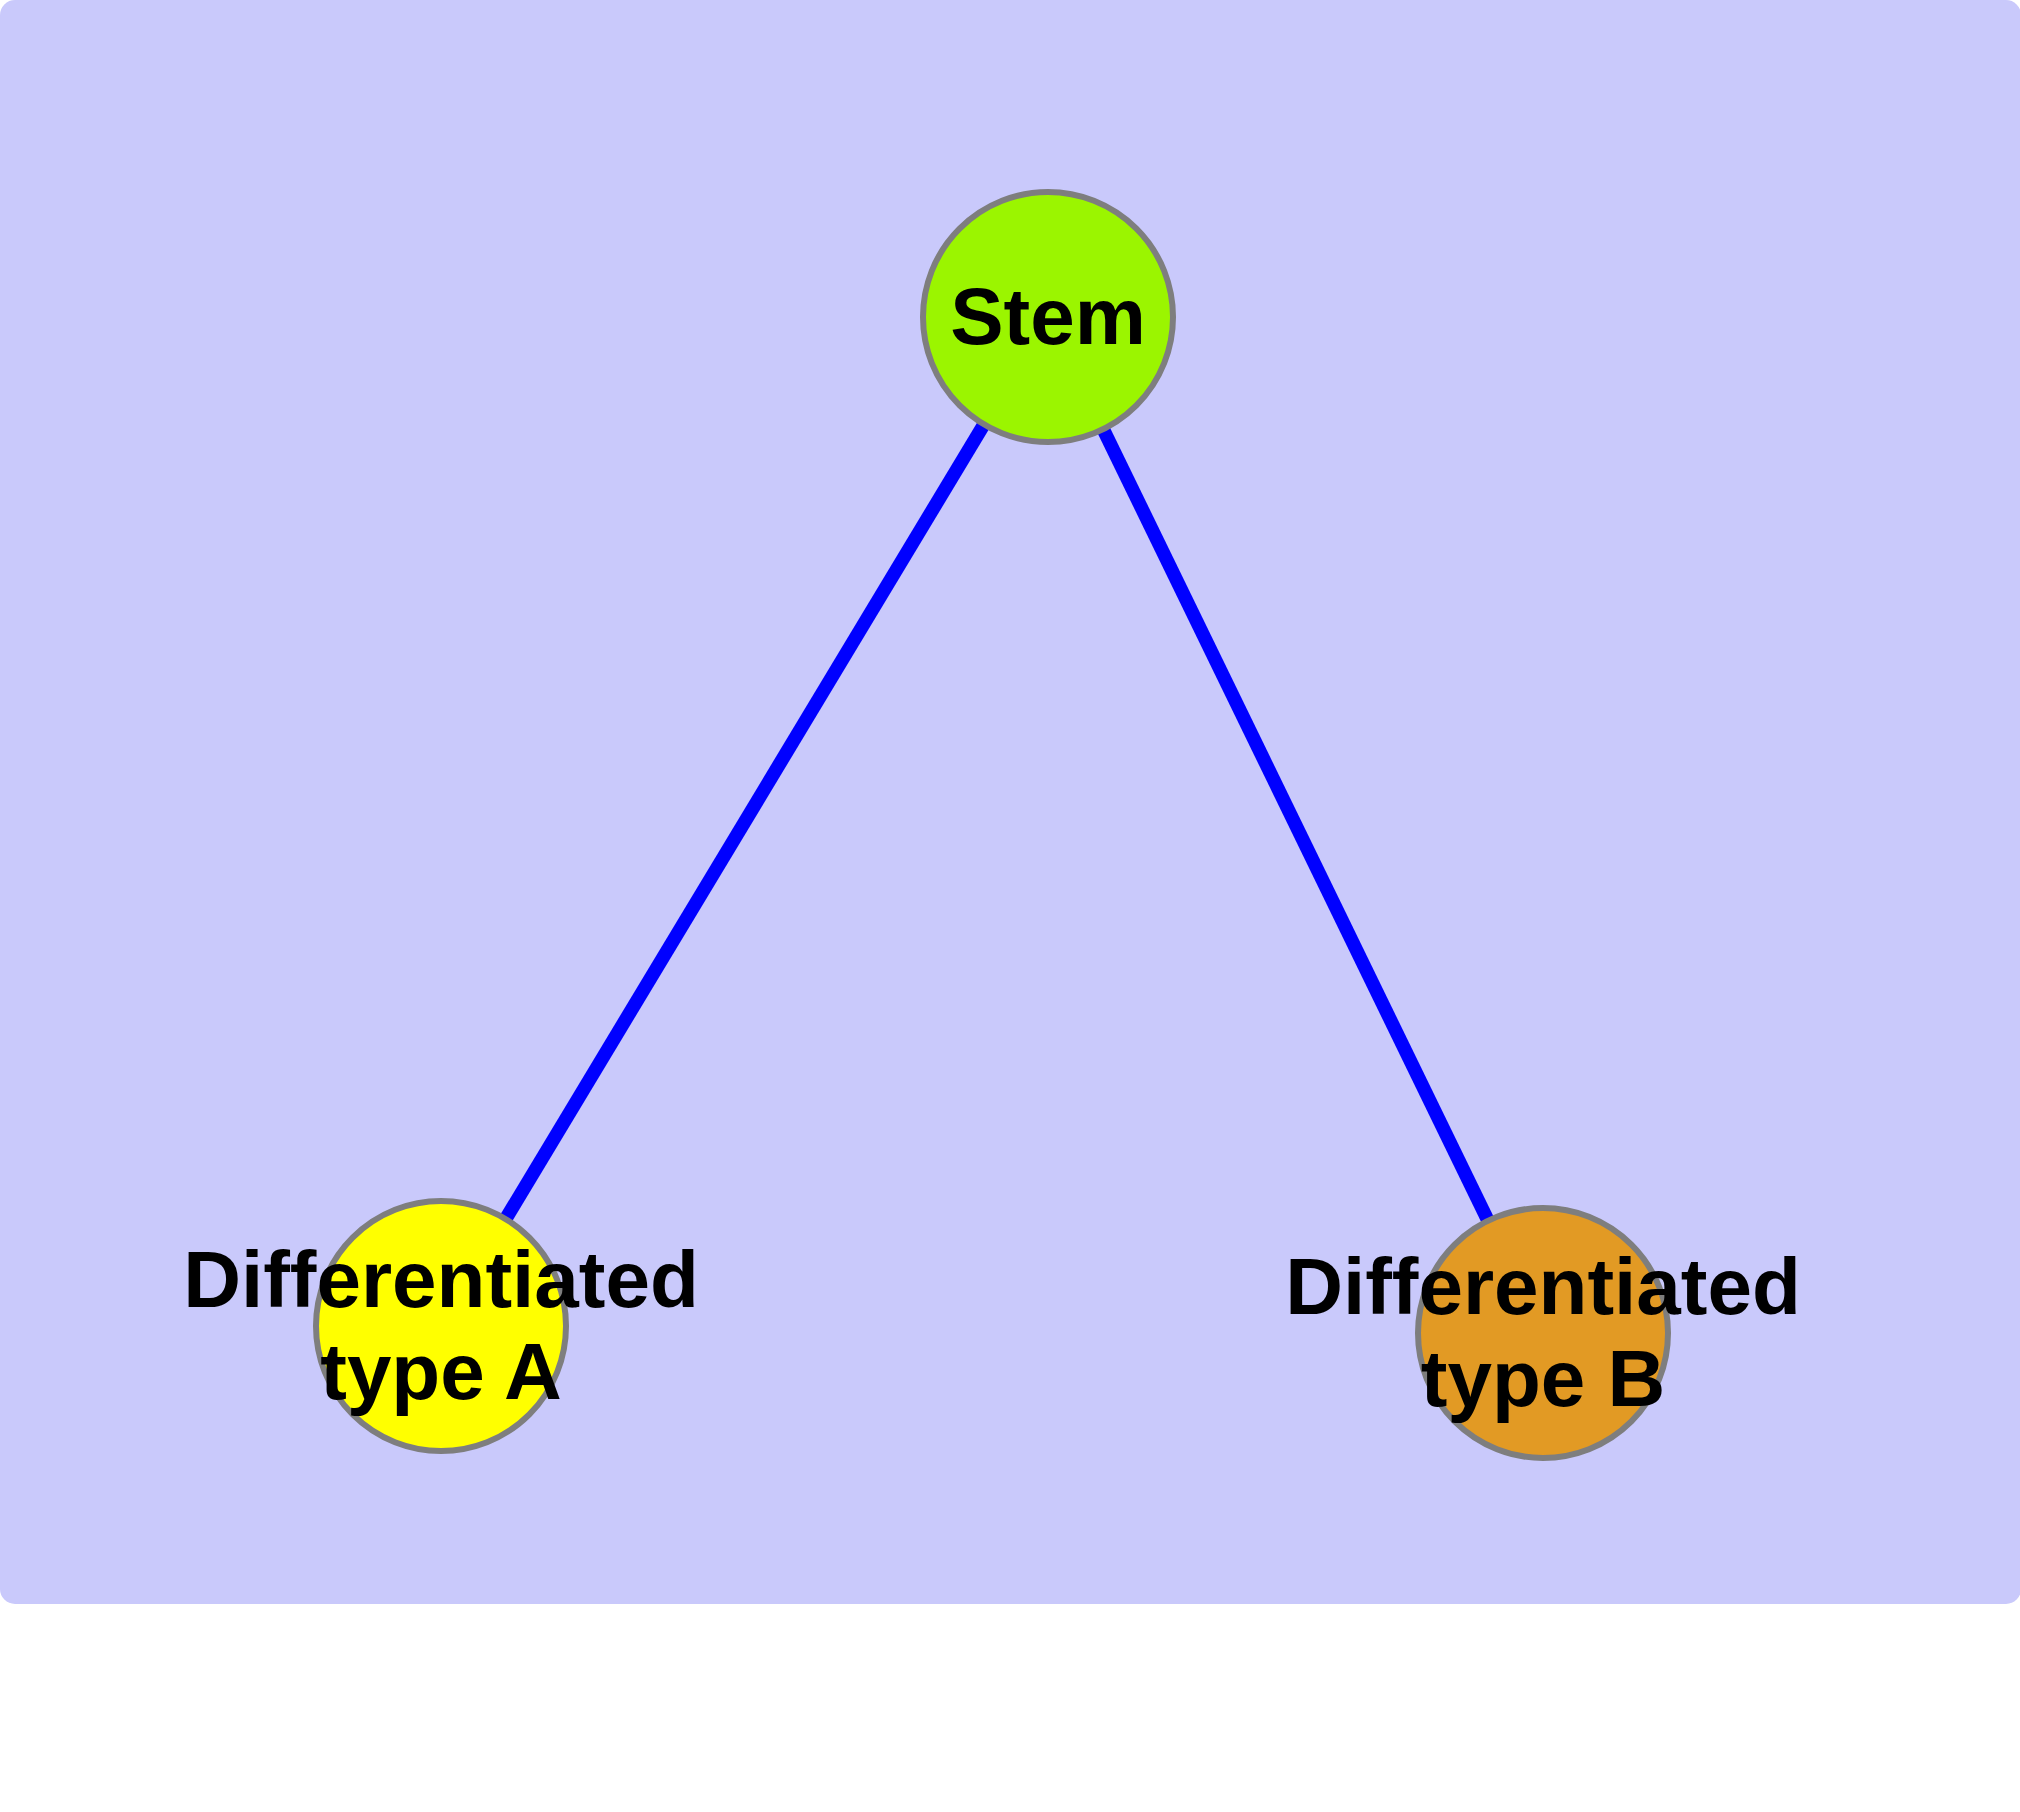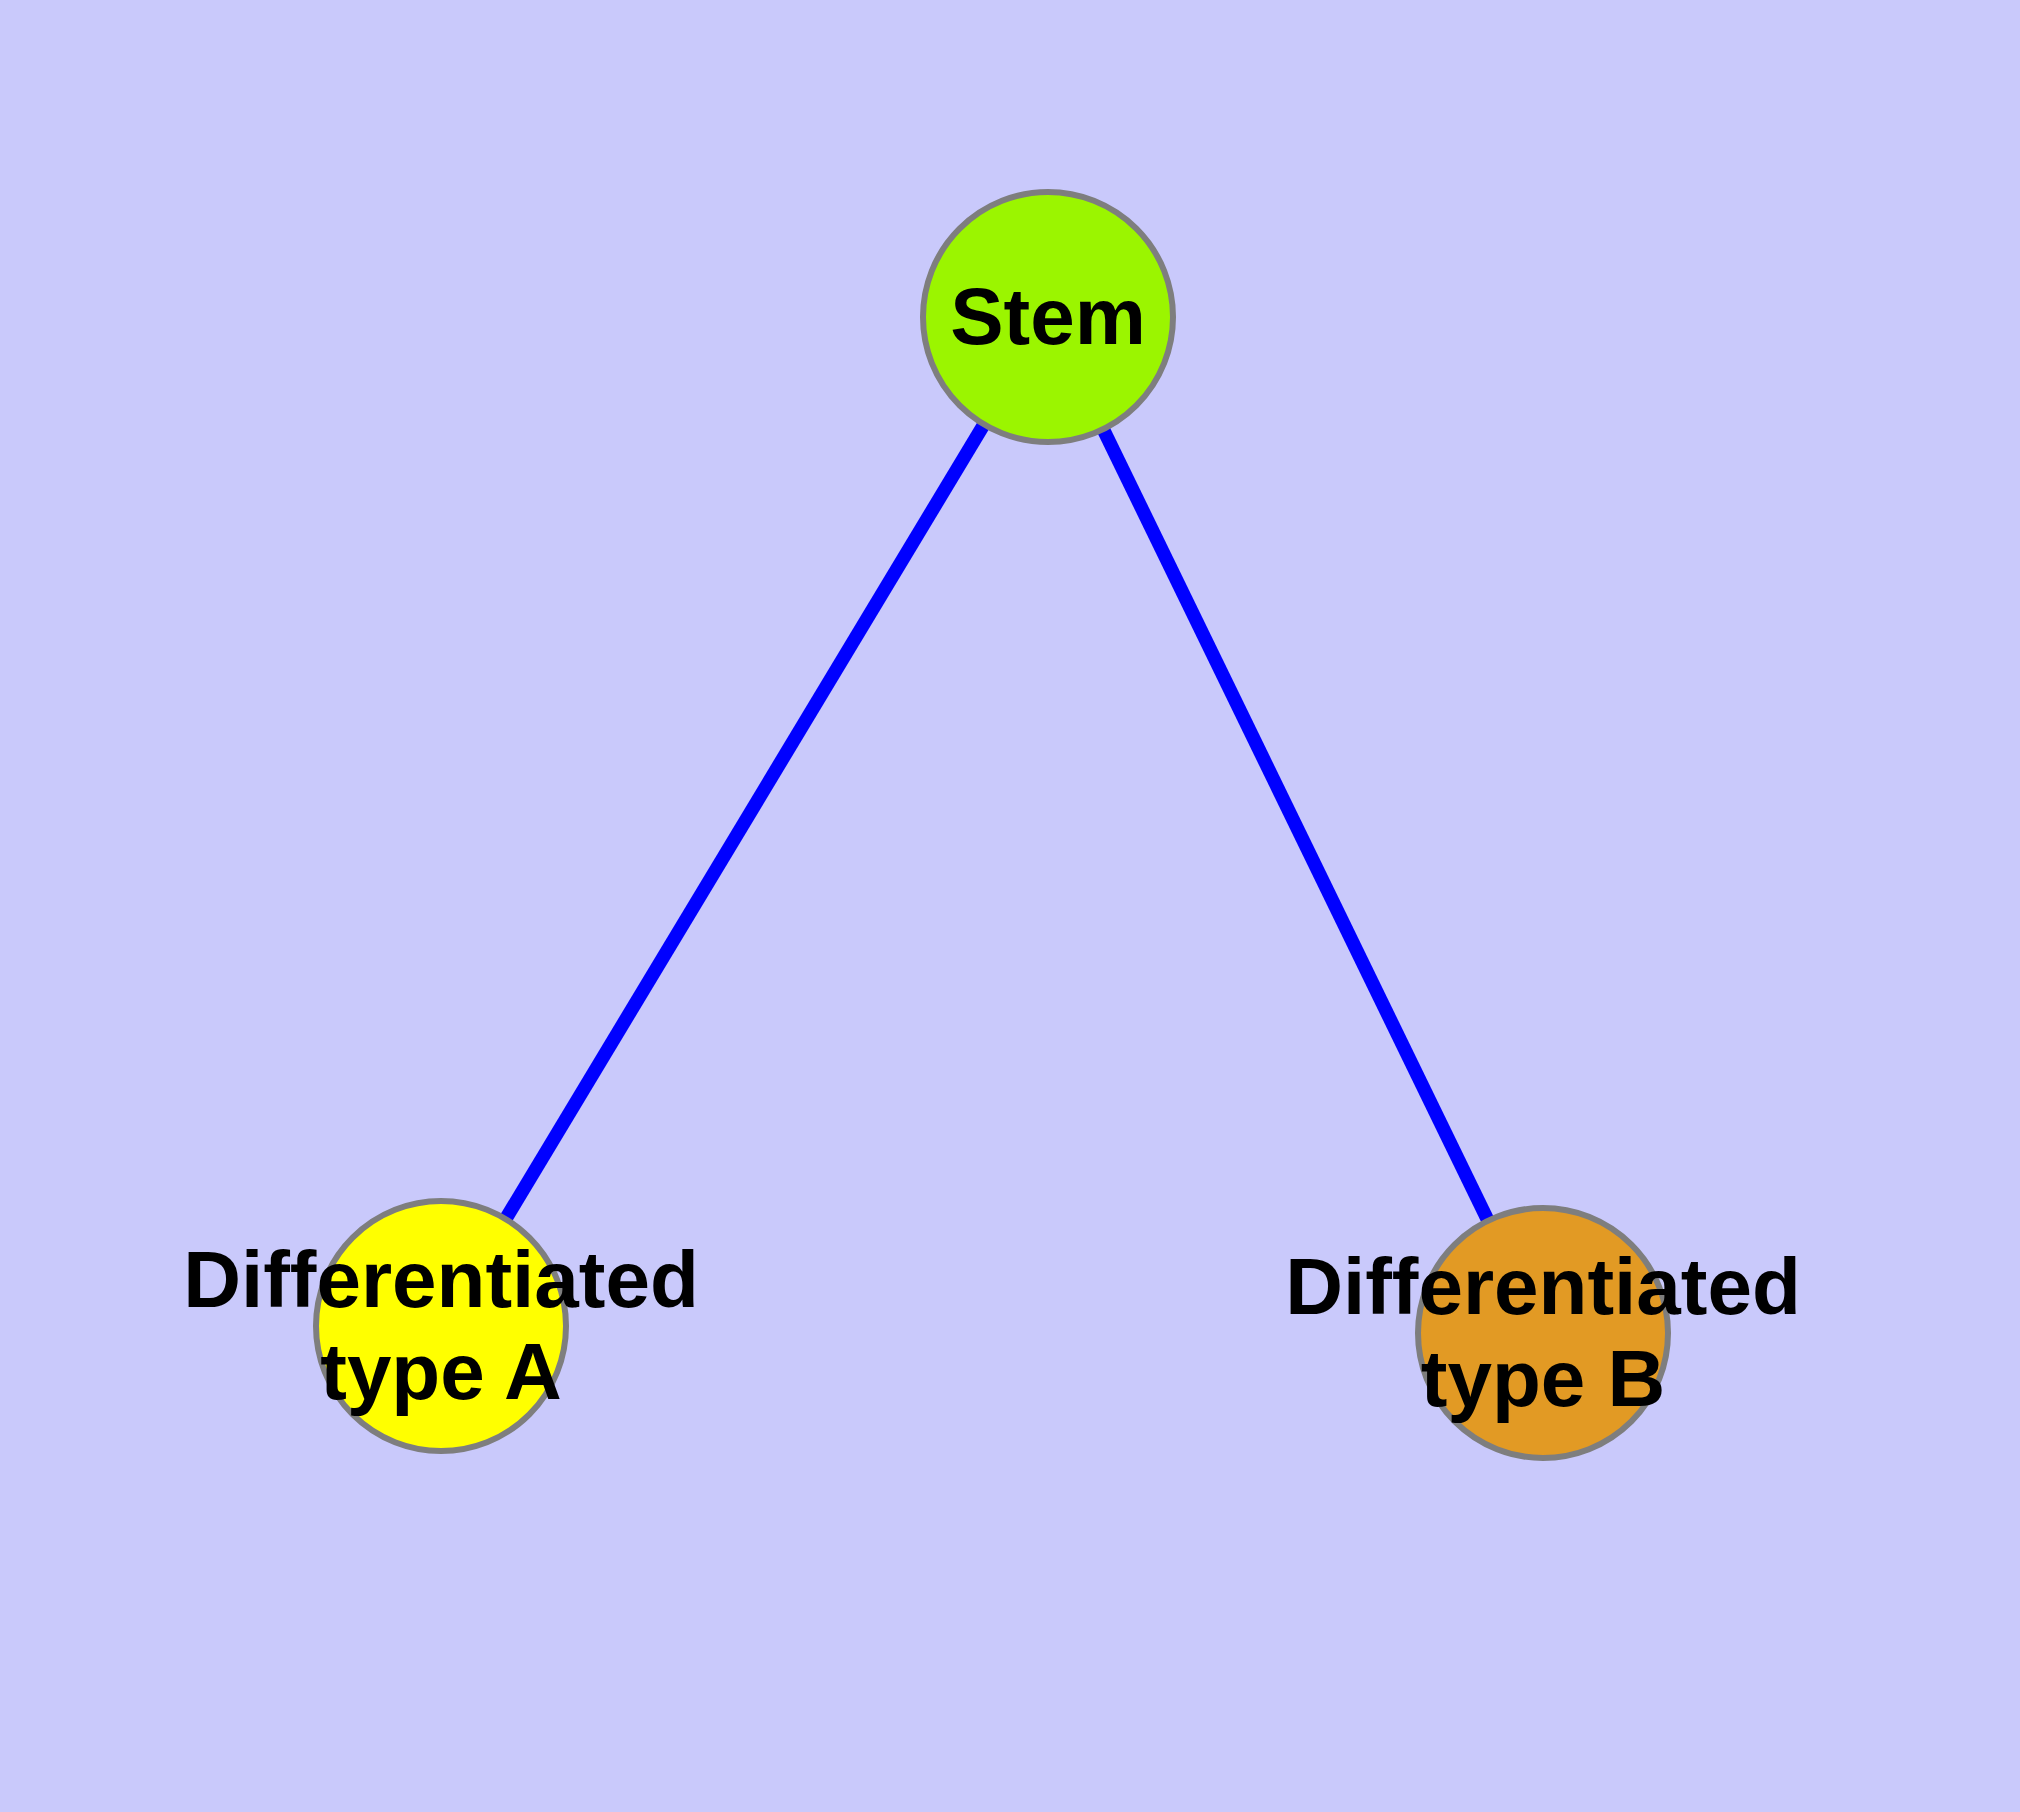--- a/index.html
+++ b/index.html
@@ -1,21 +1,22 @@
 <!DOCTYPE html>
 <html style="font-size:13.6px"><head>
 <meta charset="utf-8">
 <style>
   html, body { margin: 0; padding: 0; }
   .canvas {
     position: relative;
     width: 2021px;
-    height: 1812px;
+    height: 1604px;
     overflow: hidden;
     background: #C9C9FB;
+    border-radius: 15px;
   }
   .edges-layer {
     position: absolute;
     left: 0; top: 0;
     width: 2021px;
     height: 1812px;
   }
   .edge {
     stroke: #0000FF;
     stroke-width: 16;

